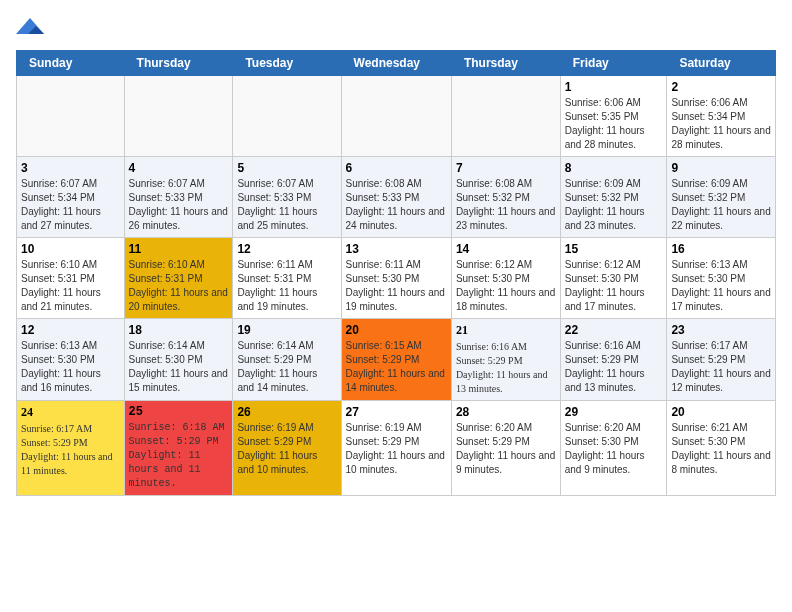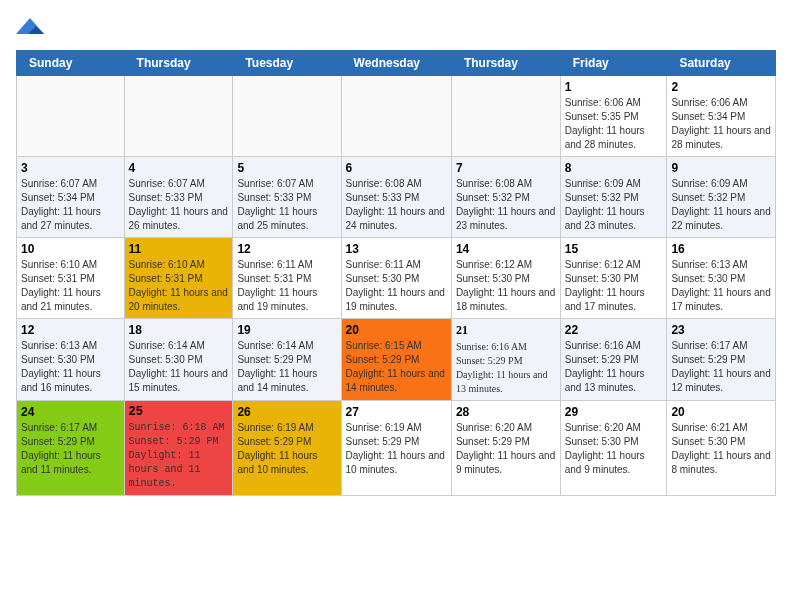--- a/index.html
+++ b/index.html
@@ -142,21 +142,21 @@
       <tr>
         <td style="background: rgb(240, 244, 250);"><span class="day-num">12</span><span class="day-info">Sunrise: 6:13 AM<br>Sunset: 5:30 PM<br>Daylight: 11 hours and 16 minutes.</span></td>
         <td style="background: rgb(240, 244, 250);"><span class="day-num">18</span><span class="day-info">Sunrise: 6:14 AM<br>Sunset: 5:30 PM<br>Daylight: 11 hours and 15 minutes.</span></td>
         <td style="background: rgb(240, 244, 250);"><span class="day-num">19</span><span class="day-info">Sunrise: 6:14 AM<br>Sunset: 5:29 PM<br>Daylight: 11 hours and 14 minutes.</span></td>
         <td style="background: #f97316;"><span class="day-num">20</span><span class="day-info">Sunrise: 6:15 AM<br>Sunset: 5:29 PM<br>Daylight: 11 hours and 14 minutes.</span></td>
         <td style="background: rgb(240, 244, 250); font-family: Liberation Serif, serif;"><span class="day-num">21</span><span class="day-info">Sunrise: 6:16 AM<br>Sunset: 5:29 PM<br>Daylight: 11 hours and 13 minutes.</span></td>
         <td style="background: rgb(240, 244, 250); margin-left: 36px;"><span class="day-num">22</span><span class="day-info">Sunrise: 6:16 AM<br>Sunset: 5:29 PM<br>Daylight: 11 hours and 13 minutes.</span></td>
         <td style="background: rgb(240, 244, 250);"><span class="day-num">23</span><span class="day-info">Sunrise: 6:17 AM<br>Sunset: 5:29 PM<br>Daylight: 11 hours and 12 minutes.</span></td>
       </tr>
       <tr>
-        <td style="background: #84cc16;"><span class="day-num">24</span><span class="day-info">Sunrise: 6:17 AM<br>Sunset: 5:29 PM<br>Daylight: 11 hours and 11 minutes.</span></td>
+        <td style="background: #fde047; font-family: Liberation Serif, serif;"><span class="day-num">24</span><span class="day-info">Sunrise: 6:17 AM<br>Sunset: 5:29 PM<br>Daylight: 11 hours and 11 minutes.</span></td>
         <td style="background: #ef4444; font-family: Liberation Mono, monospace;"><span class="day-num">25</span><span class="day-info">Sunrise: 6:18 AM<br>Sunset: 5:29 PM<br>Daylight: 11 hours and 11 minutes.</span></td>
         <td style="background: #eab308;"><span class="day-num">26</span><span class="day-info">Sunrise: 6:19 AM<br>Sunset: 5:29 PM<br>Daylight: 11 hours and 10 minutes.</span></td>
         <td style="background: rgb(255, 255, 255);"><span class="day-num">27</span><span class="day-info">Sunrise: 6:19 AM<br>Sunset: 5:29 PM<br>Daylight: 11 hours and 10 minutes.</span></td>
         <td style="background: rgb(255, 255, 255);"><span class="day-num">28</span><span class="day-info">Sunrise: 6:20 AM<br>Sunset: 5:29 PM<br>Daylight: 11 hours and 9 minutes.</span></td>
         <td style="background: rgb(255, 255, 255);"><span class="day-num">29</span><span class="day-info">Sunrise: 6:20 AM<br>Sunset: 5:30 PM<br>Daylight: 11 hours and 9 minutes.</span></td>
         <td style="background: rgb(255, 255, 255);"><span class="day-num">20</span><span class="day-info">Sunrise: 6:21 AM<br>Sunset: 5:30 PM<br>Daylight: 11 hours and 8 minutes.</span></td>
       </tr>
     </tbody>
 </table>
 

